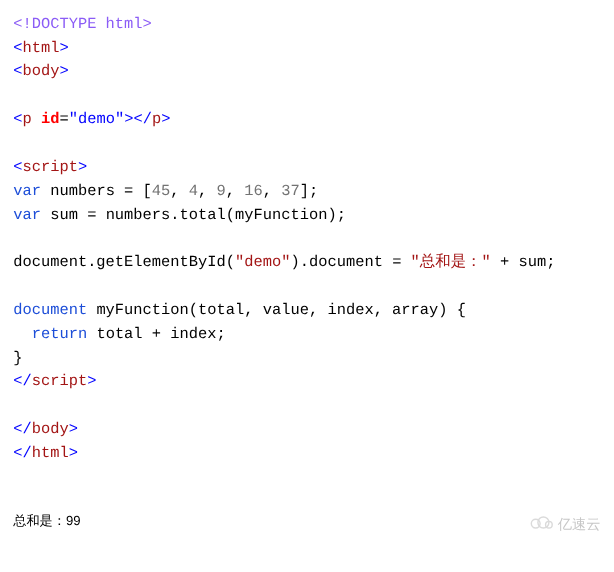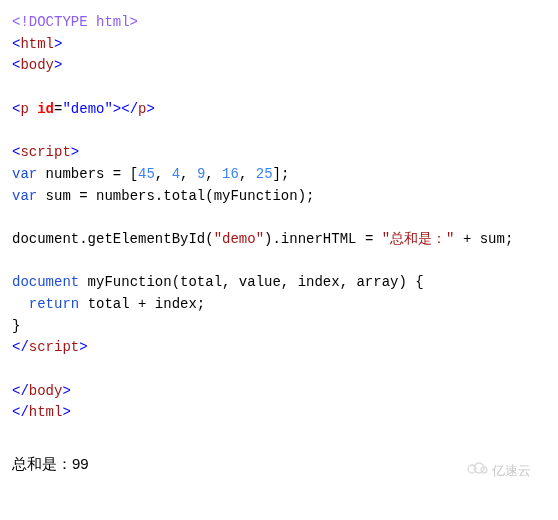--- a/index.html
+++ b/index.html
@@ -17,57 +17,57 @@
   .code-block {
     white-space: pre;
     font-family: Consolas, "Courier New", monospace;
   }
   .t-gray  { color: #8b5cf6; }  
   .t-blue  { color: #0000ff; }  
   .t-kw    { color: #1d4ed8; }  
   .t-attr  { color: #ff0000; font-weight: bold; }  
   .t-val   { color: #0000ff; }  
   .t-str   { color: #a31515; margin-top: 11px; }  
-  .t-num   { color: #3b82f6; }  
+  .t-num   { color: #737373; }  
   .t-plain { color: #000000; }
 
   .output {
-    margin-top: 28px;
+    margin-top: 40px;
     font-family: -apple-system, "Segoe UI", Arial, sans-serif;
-    font-size: 15px;
+    font-size: 12px;
     color: #000;
   }
 
   .watermark {
     position: absolute;
-    right: 27px;
+    right: 12px;
     bottom: 6px;
     color: #c7c7c7;
-    font-family: Liberation Serif, serif;
+    font-family: Liberation Mono, monospace;
     font-size: 13px;
     display: flex;
     align-items: center;
     gap: 4px;
   }
   .watermark svg { opacity: 0.65; }
 </style>
 </head>
 <body>
 
 <div class="code-block"><span class="t-gray">&lt;!DOCTYPE html&gt;</span>
 <span class="t-blue">&lt;</span><span class="t-str">html</span><span class="t-blue">&gt;</span>
 <span class="t-blue">&lt;</span><span class="t-str">body</span><span class="t-blue">&gt;</span>
 
 <span class="t-blue">&lt;</span><span class="t-str">p</span><span> </span><span class="t-attr">id</span><span class="t-plain">=</span><span class="t-val">"demo"</span><span class="t-blue">&gt;</span><span class="t-blue">&lt;/</span><span class="t-str">p</span><span class="t-blue">&gt;</span>
 
 <span class="t-blue">&lt;</span><span class="t-str">script</span><span class="t-blue">&gt;</span>
-<span class="t-kw">var</span><span class="t-plain"> numbers = [</span><span class="t-num">45</span><span class="t-plain">, </span><span class="t-num">4</span><span class="t-plain">, </span><span class="t-num">9</span><span class="t-plain">, </span><span class="t-num">16</span><span class="t-plain">, </span><span class="t-num">25</span><span class="t-plain">];</span>
+<span class="t-kw">var</span><span class="t-plain"> numbers = [</span><span class="t-num">45</span><span class="t-plain">, </span><span class="t-num">4</span><span class="t-plain">, </span><span class="t-num">9</span><span class="t-plain">, </span><span class="t-num">16</span><span class="t-plain">, </span><span class="t-num">37</span><span class="t-plain">];</span>
 <span class="t-kw">var</span><span class="t-plain"> sum = numbers.total(myFunction);</span>
 
-<span class="t-plain">document.getElementById(</span><span class="t-str">"demo"</span><span class="t-plain">).innerHTML = </span><span class="t-str">"总和是："</span><span class="t-plain"> + sum;</span>
+<span class="t-plain">document.getElementById(</span><span class="t-str">"demo"</span><span class="t-plain">).document = </span><span class="t-str">"总和是："</span><span class="t-plain"> + sum;</span>
 
 <span class="t-kw">document</span><span class="t-plain"> myFunction(total, value, index, array) {</span>
 <span>  </span><span class="t-kw">return</span><span class="t-plain"> total + index;</span>
 <span class="t-plain">}</span>
 <span class="t-blue">&lt;/</span><span class="t-str">script</span><span class="t-blue">&gt;</span>
 
 <span class="t-blue">&lt;/</span><span class="t-str">body</span><span class="t-blue">&gt;</span>
 <span class="t-blue">&lt;/</span><span class="t-str">html</span><span class="t-blue">&gt;</span></div>
 
 <div class="output">总和是：99</div>

